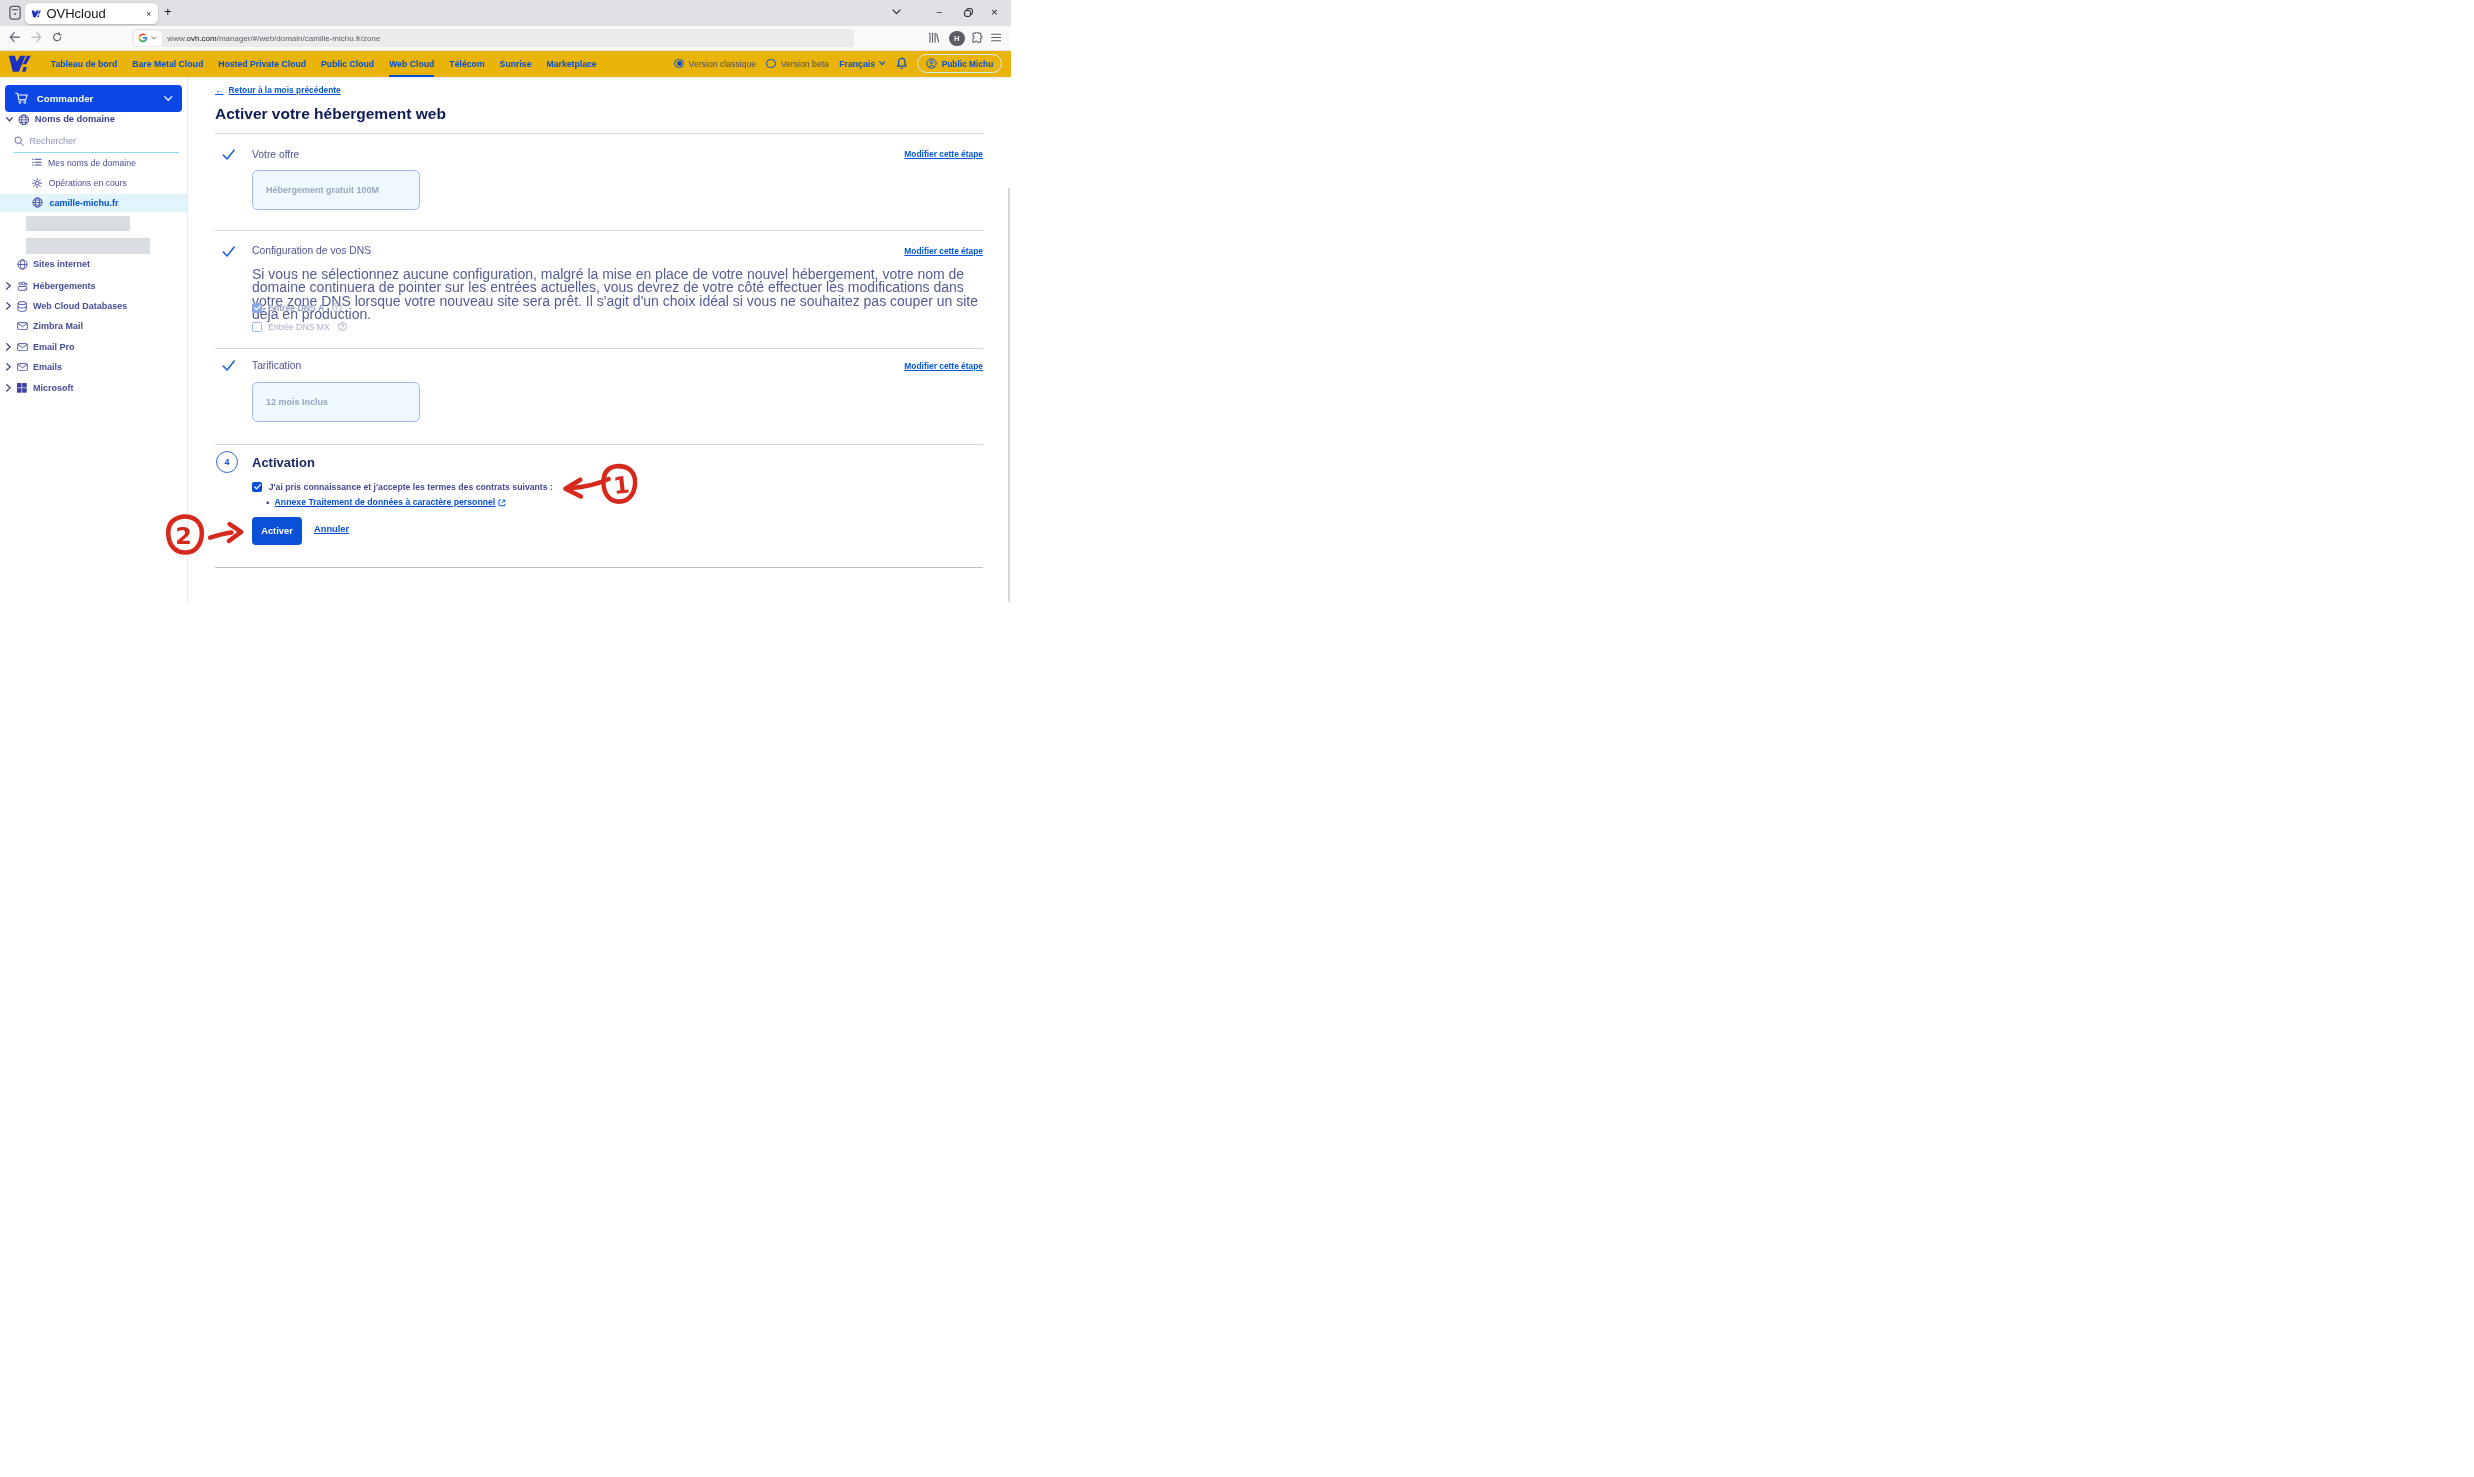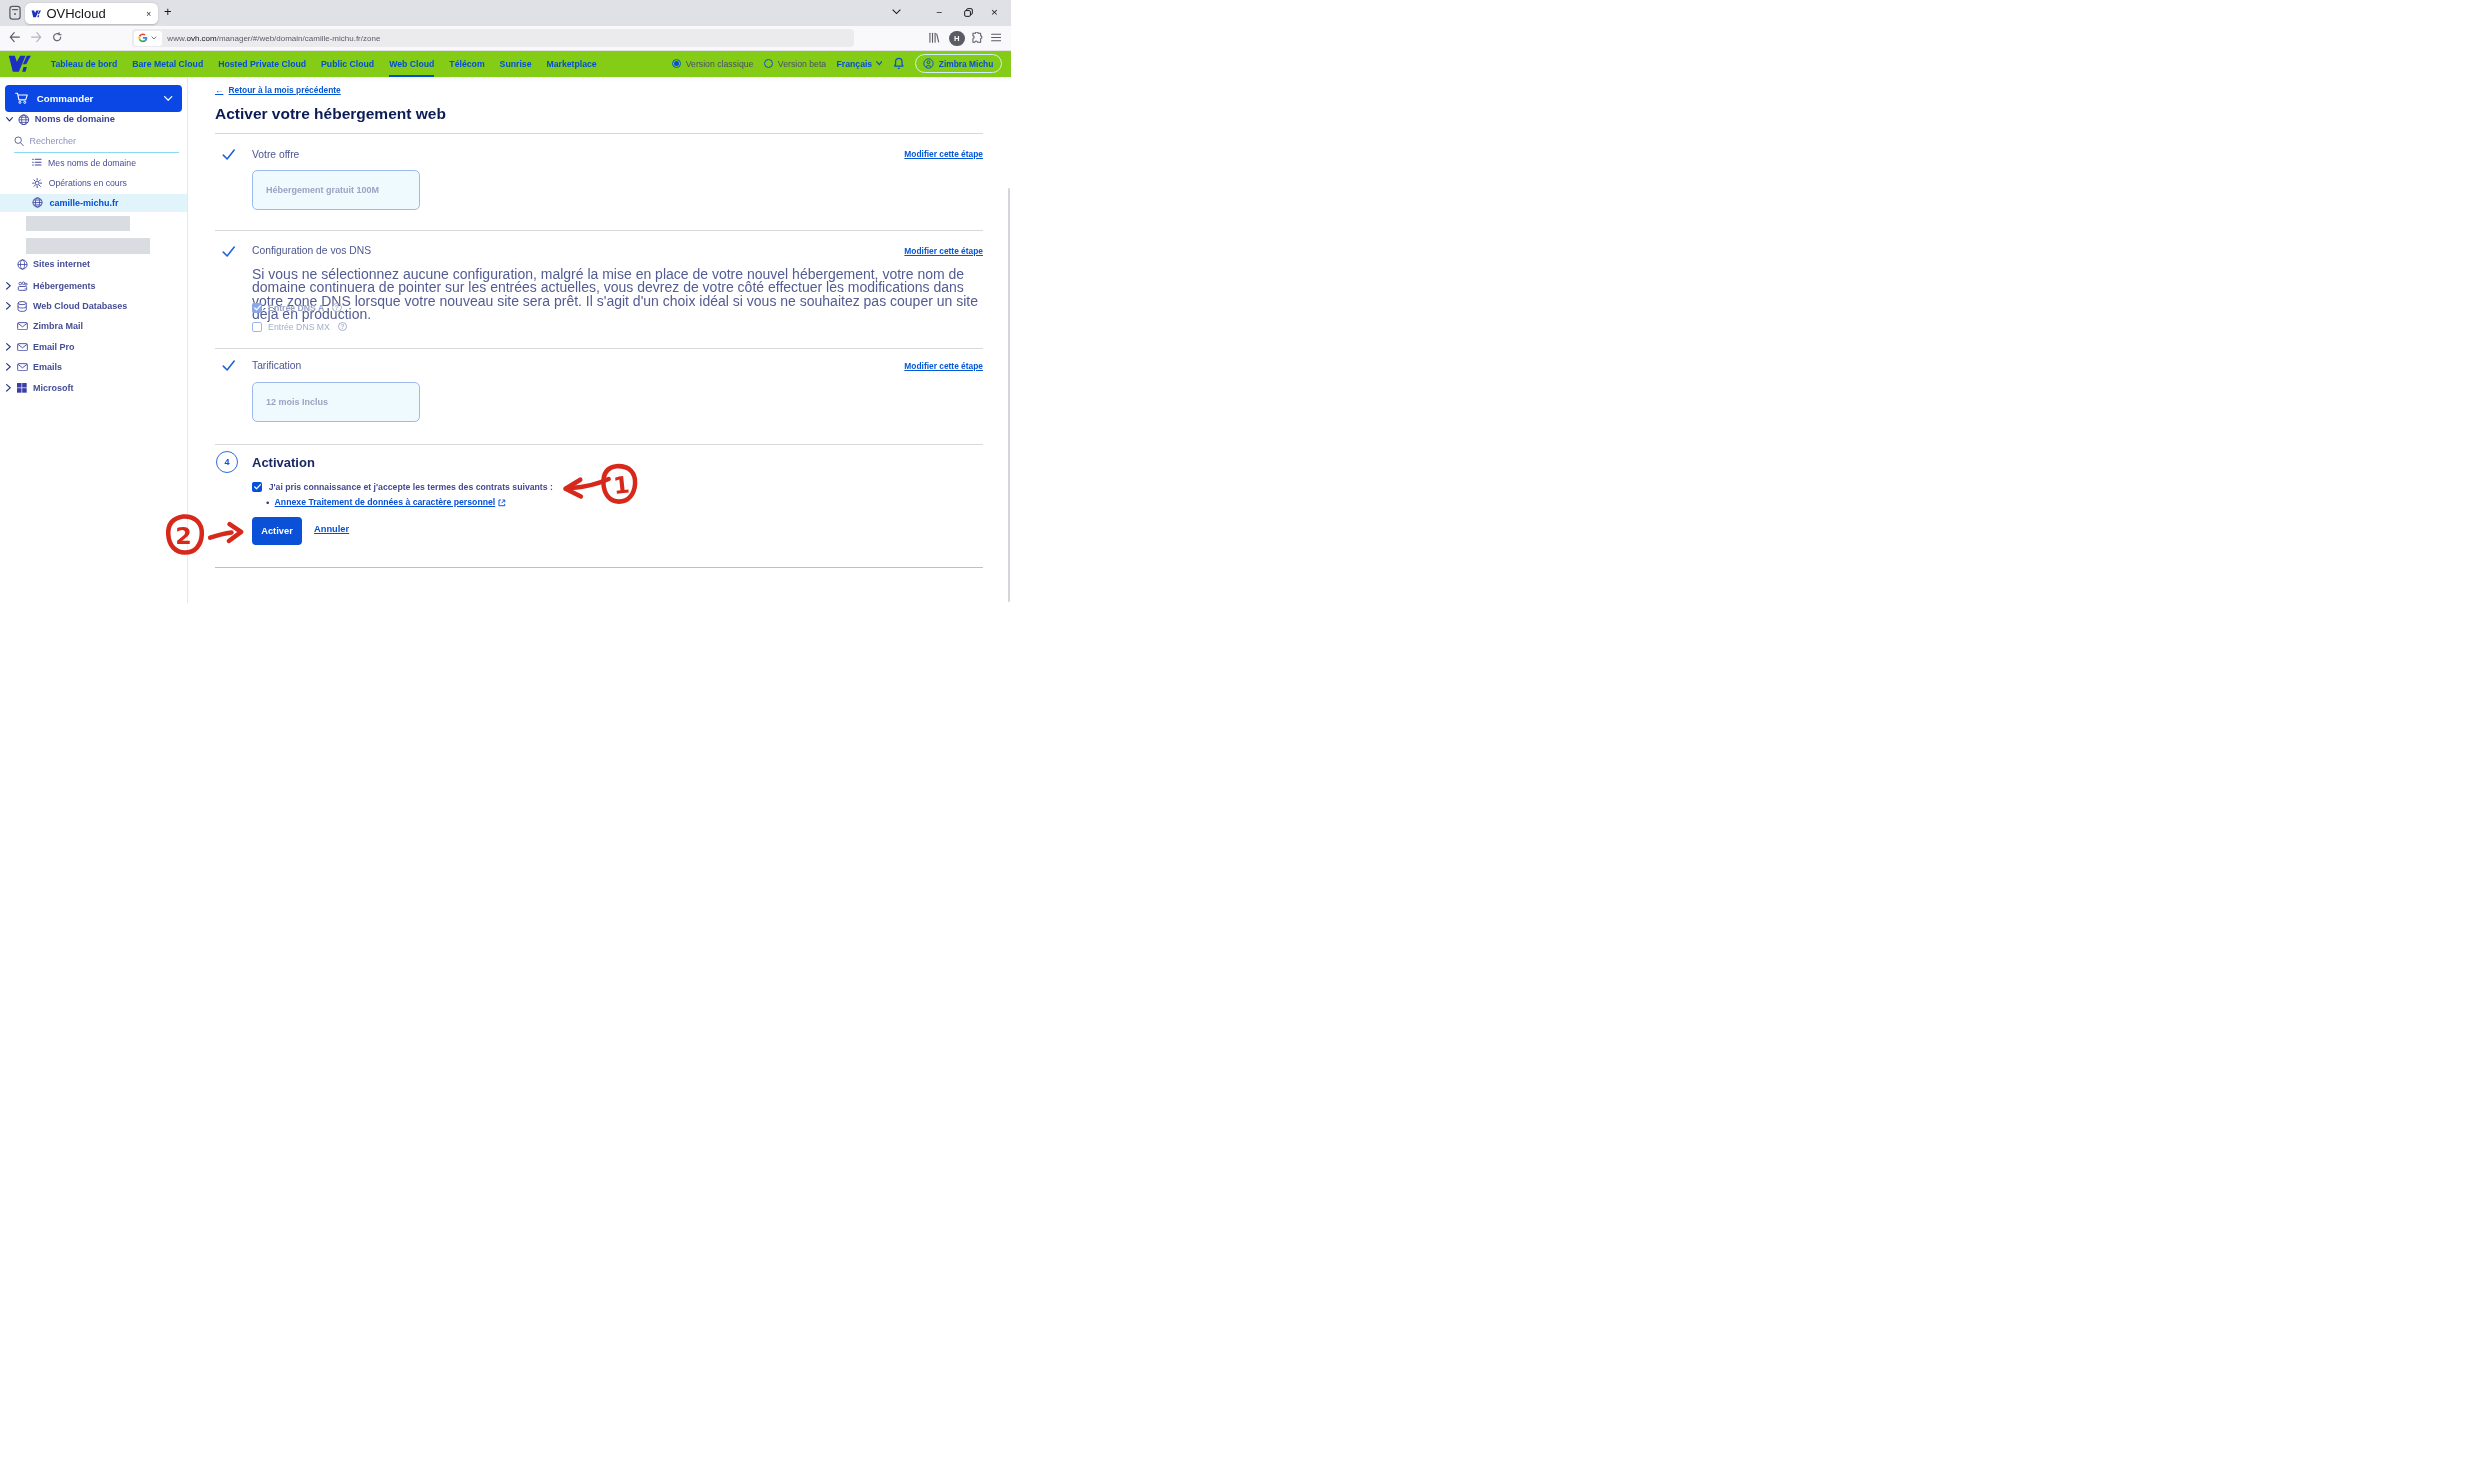--- a/index.html
+++ b/index.html
@@ -29,21 +29,21 @@
             display:flex; align-items:center; }
   .searchchip { background:#fff; border-radius:3.2px; margin-left:1.9px; height:15px; padding:0 4.5px; display:flex; align-items:center; gap:3.2px; }
   .url-text { font-size:8px; color:#5b5b66; margin-left:5.8px; white-space:nowrap; }
   .url-text .dom { color:#15141a; }
   .tb-right { position:absolute; top:5.8px; }
   .ico-library { left:928px; } .ico-avatar { left:949px; top:4.5px; } .ico-puzzle { left:971px; } .ico-menu { left:991px; top:7px; }
   .avatar-circle { width:15.5px; height:15.5px; border-radius:50%; background:#5b5b66; color:#fff; font-size:7.7px; font-weight:700;
                    display:flex; align-items:center; justify-content:center; }
 
   
-  .ovh-header { height:26px; background:#84cc16; display:flex; align-items:center; position:relative; z-index:5;
+  .ovh-header { height:26px; background:#eab308; display:flex; align-items:center; position:relative; z-index:5;
                 box-shadow:0 0.6px 0 #eceef5, 0 1.9px 3.2px rgba(40,60,120,.05); }
   .ovh-logo { margin-left:6.4px; }
   .mainnav { display:flex; gap:15px; margin-left:17.4px; height:100%; align-items:stretch; }
   .mainnav a { font-size:8.7px; font-weight:700; color:#0050d7; text-decoration:none; display:flex; align-items:center; position:relative; }
   .mainnav a.active::after { content:""; position:absolute; left:0; right:0; bottom:0; height:1.9px; background:#0050d7; }
   .hdr-right { margin-left:auto; display:flex; align-items:center; gap:10.3px; margin-right:9px; }
   .radio-opt { display:flex; align-items:center; gap:4.5px; font-size:8.7px; color:#4a4f68; }
   .radio { width:9.7px; height:9.7px; border:1.3px solid #0550d6; border-radius:50%; position:relative; flex:none; }
   .radio.sel::after { content:""; position:absolute; inset:1.3px; background:#0550d6; border-radius:50%; }
   .lang { display:flex; align-items:center; gap:3.9px; font-size:8.7px; font-weight:700; color:#0550d6; }
@@ -250,21 +250,21 @@
           <path d="M9 2 a5 5 0 0 1 5 5 v4 l1.6 3 H2.4 L4 11 V7 a5 5 0 0 1 5-5 Z" fill="none" stroke="#0550d6" stroke-width="1.9" stroke-linejoin="round"></path>
           <path d="M7 16.5 a2 2 0 0 0 4 0" fill="#0550d6"></path>
         </svg>
     </span>
     <span class="userpill">
       <svg width="11" height="11" viewBox="0 0 18 18">
           <circle cx="9" cy="9" r="7.6" fill="none" stroke="#0550d6" stroke-width="1.6"></circle>
           <circle cx="9" cy="7" r="2.4" fill="none" stroke="#0550d6" stroke-width="1.6"></circle>
           <path d="M4.8 14.5 a5 5 0 0 1 8.4 0" fill="none" stroke="#0550d6" stroke-width="1.6"></path>
         </svg>
-      <span>Zimbra Michu</span>
+      <span>Public Michu</span>
     </span>
   </div>
 </div>
 
 <div class="app">
 
   <aside class="sidebar">
     <div class="btn-order">
       <svg width="13.5" height="12.2" viewBox="0 0 22 20">
           <path d="M1 2 h3 l2.4 11 h11 l2.6-8 H5" fill="none" stroke="#fff" stroke-width="1.8" stroke-linejoin="round" stroke-linecap="round"></path>

